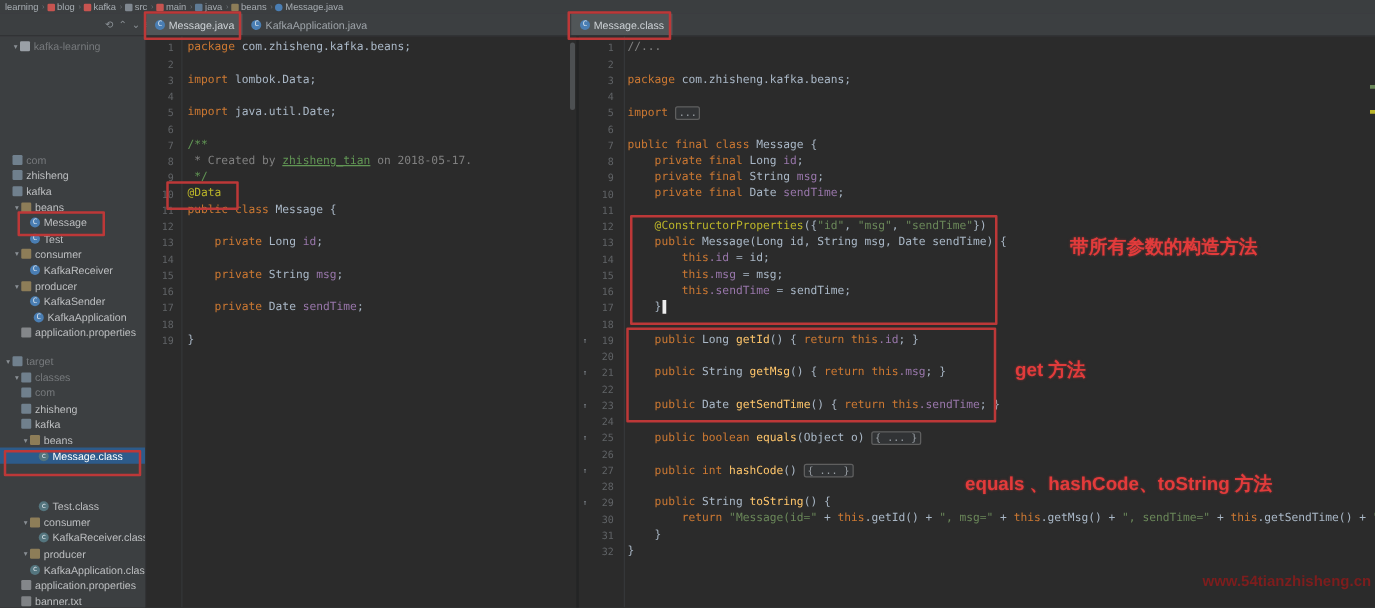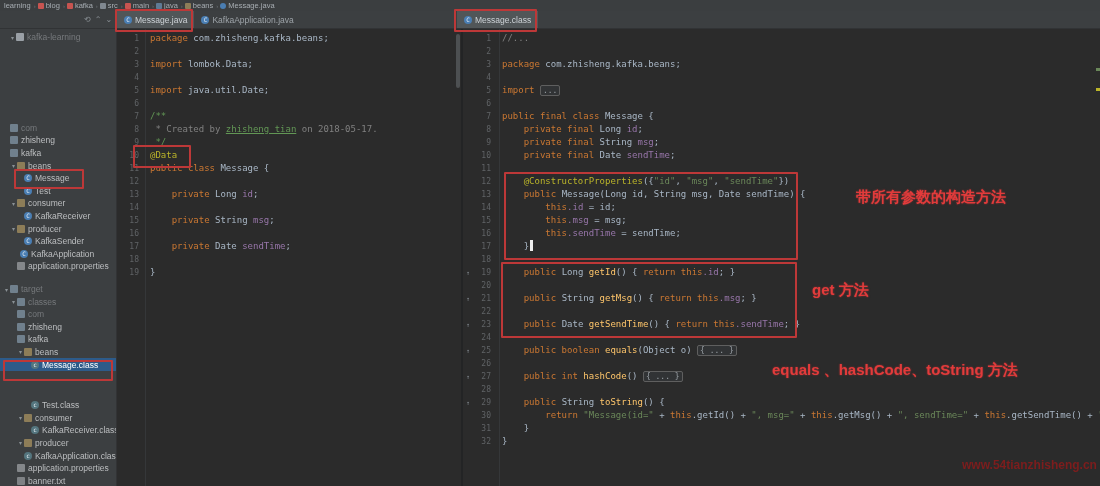--- a/index.html
+++ b/index.html
@@ -74,22 +74,22 @@
   .rbox{position:absolute;border:2px solid #bd3838;border-radius:1px}
   .box-tab-left{left:115px;top:9px;width:74px;height:19px}
   .box-tab-right{left:454px;top:9px;width:79px;height:19px}
   .box-data{left:133px;top:145px;width:54px;height:19px}
   .box-tree-msg{left:14px;top:169px;width:66px;height:16px}
   .box-tree-msgclass{left:3px;top:360px;width:106px;height:17px}
   .box-ctor{left:504px;top:172px;width:290px;height:84px}
   .box-getters{left:501px;top:262px;width:292px;height:72px}
   .note{position:absolute;color:#e23b3b;font-weight:bold;font-size:15px;white-space:nowrap;text-shadow:0 0 2px rgba(226,59,59,.55)}
   .note-ctor{left:856px;top:188px}
-  .note-get{left:812px;top:281px}
-  .note-methods{left:772px;top:361px}
+  .note-get{left:812px;top:287px}
+  .note-methods{left:772px;top:378px}
   .watermark{position:absolute;left:962px;top:458px;color:#7d1d1d;font-weight:bold;font-size:12px;white-space:nowrap}
 </style>
 </head>
 <body>
 
 <div class="app">
 
   <div class="crumbbar" id="crumbs">
       <span class="crumb">
         <span>learning</span>
@@ -208,21 +208,21 @@
         <div class="trow" style="padding-left: 10px;">
           <span class="tarrow">▾</span>
           <span class="ticon ic-pkg"></span>
           <span>producer</span>
         </div>
         <div class="trow" style="padding-left: 17px;">
           <span class="tarrow"></span>
           <span class="ticon ic-class">C</span>
           <span>KafkaSender</span>
         </div>
-        <div class="trow" style="padding-left: 13px;">
+        <div class="trow" style="padding-left: 20px;">
           <span class="tarrow"></span>
           <span class="ticon ic-class">C</span>
           <span>KafkaApplication</span>
         </div>
         <div class="trow" style="padding-left: 10px;">
           <span class="tarrow"></span>
           <span class="ticon ic-props"></span>
           <span>application.properties</span>
         </div>
         <div class="tgap" style="height: 10px;"></div>

